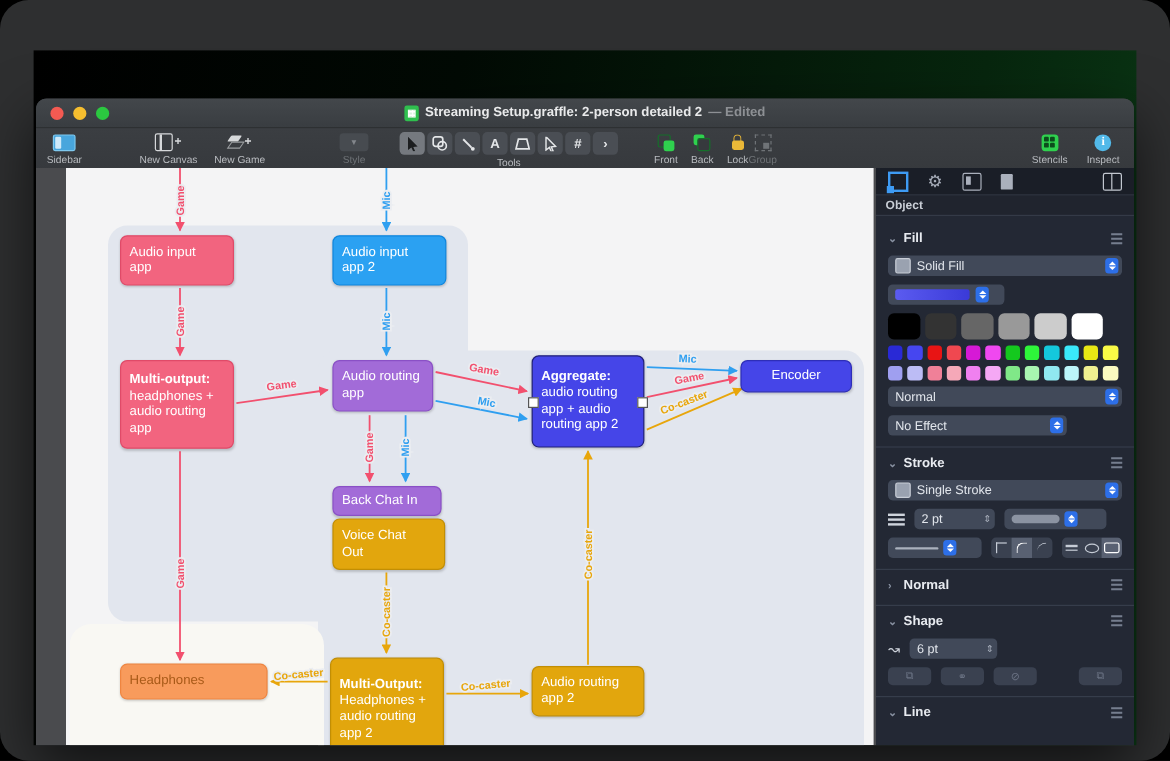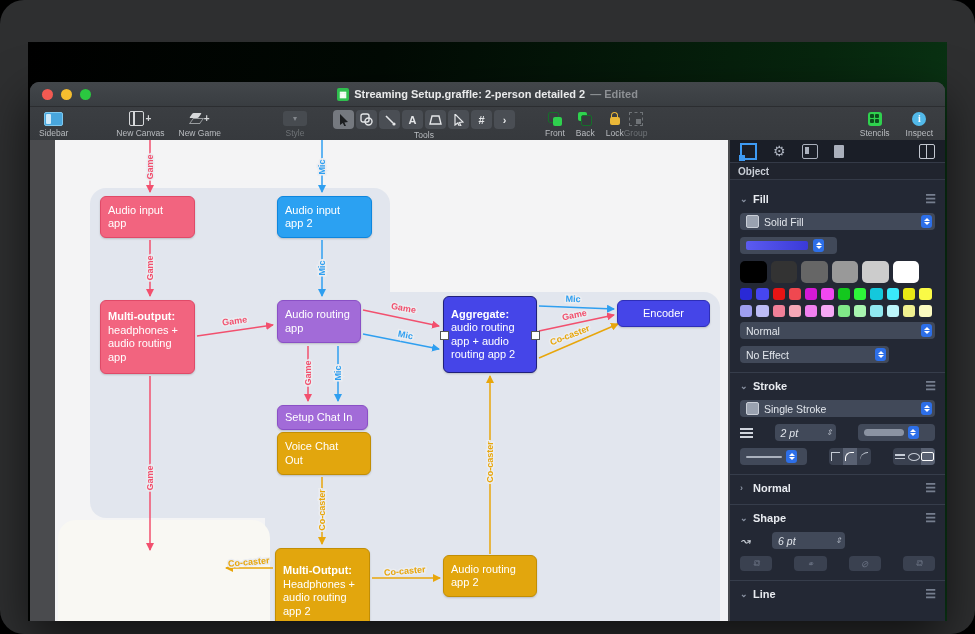--- a/index.html
+++ b/index.html
@@ -85,21 +85,21 @@
   .dd .lbl{flex:1;color:#e2e6ec;overflow:hidden;}
   .dd-swatch{width:11px;height:11px;background:#9aa2b0;border:1px solid #c8cdd6;border-radius:2px;flex:none;}
   .stp{width:11px;height:13px;background:#2d6fe8;border-radius:3px;flex:none;display:flex;flex-direction:column;align-items:center;justify-content:center;gap:1px;}
   .stp::before,.stp::after{content:"";border-left:3px solid transparent;border-right:3px solid transparent;}
   .stp::before{border-bottom:3px solid #fff;}
   .stp::after{border-top:3px solid #fff;}
   .grad-pill{width:62px;height:9px;border-radius:2px;background:linear-gradient(90deg,#5b5bf0,#3a3ad8);}
   .sw-row{display:flex;gap:4px;margin-bottom:5px;}
   .sw-big{width:26.5px;height:22px;border-radius:5px;}
   .sw-sm{width:12.3px;height:12px;border-radius:3px;}
-  .insp-row{display:flex;align-items:center;gap:22px;margin-bottom:7px;font-style:italic;}
+  .insp-row{display:flex;align-items:center;gap:8px;margin-bottom:7px;}
   .lines-ic{width:14px;display:flex;flex-direction:column;gap:2px;}
   .lines-ic i{height:2px;background:#cfd4dc;}
   .mini-dd{background:#414959;border-radius:4px;height:17px;display:flex;align-items:center;padding:0 3px 0 6px;gap:4px;}
   .mini-dd .lbl{color:#e2e6ec;}
   .stroke-pill{width:40px;height:7px;background:#8b93a2;border-radius:4px;}
   .line-pill{width:36px;height:2px;background:#aab1bd;border-radius:2px;}
   .seg{display:flex;background:#3a4150;border-radius:4px;overflow:hidden;}
   .seg .s{width:18px;height:17px;display:flex;align-items:center;justify-content:center;color:#c6ccd6;font-size:9px;}
   .seg .s.on{background:#596172;}
   .corner-sq{width:8px;height:8px;border-left:1.5px solid #c6ccd6;border-top:1.5px solid #c6ccd6;}
@@ -309,23 +309,24 @@
 </b>headphones +
 audio routing
 app</div>
             <div class="node" style="left: 222px; top: 160px; width: 84px; height: 43px; background: rgb(162, 107, 216); border: 1.5px solid rgb(138, 80, 198); color: rgb(255, 255, 255);">Audio routing
 app</div>
             <div class="node" style="left: 388px; top: 156px; width: 94px; height: 77px; background: rgb(69, 69, 232); border: 1.5px solid rgb(32, 32, 122); color: rgb(255, 255, 255);"><b>Aggregate:
 </b>audio routing
 app + audio
 routing app 2<span class="handle l"></span><span class="handle r"></span></div>
             <div class="node center" style="left: 562px; top: 160px; width: 93px; height: 27px; background: rgb(69, 69, 232); border: 1.5px solid rgb(46, 46, 184); color: rgb(255, 255, 255);">Encoder</div>
-            <div class="node" style="left: 222px; top: 265px; width: 91px; height: 25px; background: rgb(162, 107, 216); border: 1.5px solid rgb(138, 80, 198); color: rgb(255, 255, 255);">Setup Chat In</div>
+            <div class="node" style="left: 222px; top: 265px; width: 91px; height: 25px; background: rgb(162, 107, 216); border: 1.5px solid rgb(138, 80, 198); color: rgb(255, 255, 255);">Back Chat In</div>
             <div class="node" style="left: 222px; top: 292px; width: 94px; height: 43px; background: rgb(226, 166, 13); border: 1.5px solid rgb(194, 142, 4); color: rgb(255, 255, 255);">Voice Chat
 Out</div>
+            <div class="node" style="left: 45px; top: 413px; width: 123px; height: 30px; background: rgb(248, 155, 92); border: 1.5px solid rgb(239, 133, 64); color: rgb(168, 90, 24);">Headphones</div>
             <div class="node" style="left: 220px; top: 408px; width: 95px; height: 86px; background: rgb(226, 166, 13); border: 1.5px solid rgb(194, 142, 4); color: rgb(255, 255, 255);"><b>Multi-Output:
 </b>Headphones +
 audio routing
 app 2</div>
             <div class="node" style="left: 388px; top: 415px; width: 94px; height: 42px; background: rgb(226, 166, 13); border: 1.5px solid rgb(194, 142, 4); color: rgb(255, 255, 255);">Audio routing
 app 2</div>
           </div>
       </div>
 
       <div class="inspector">

